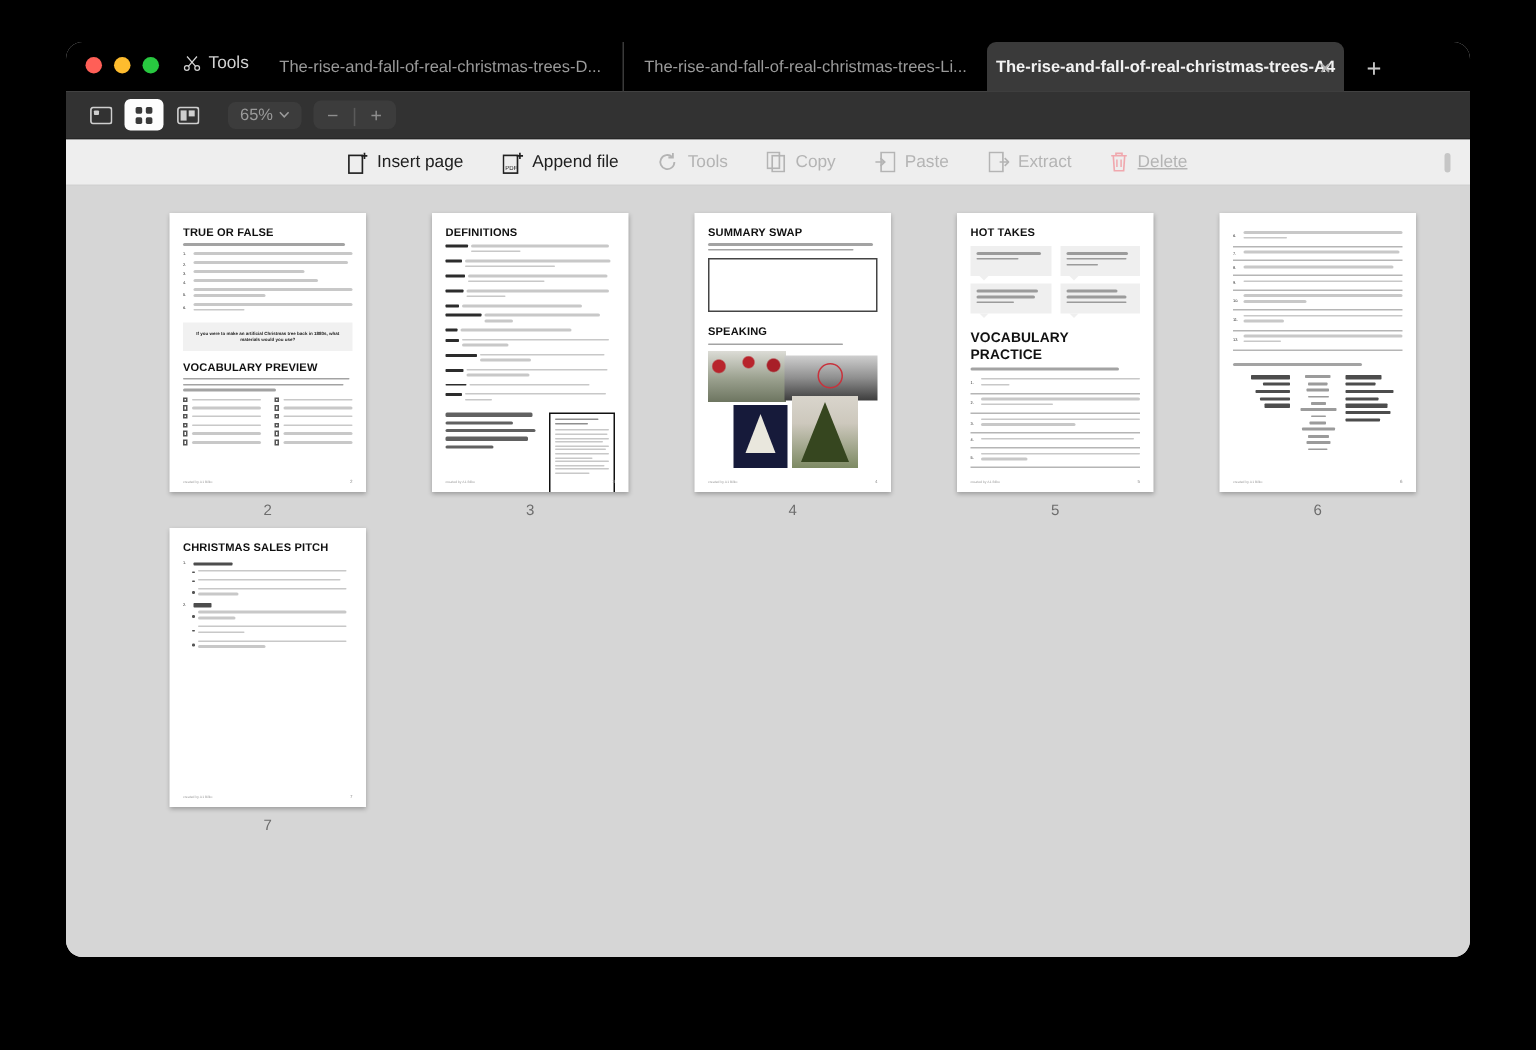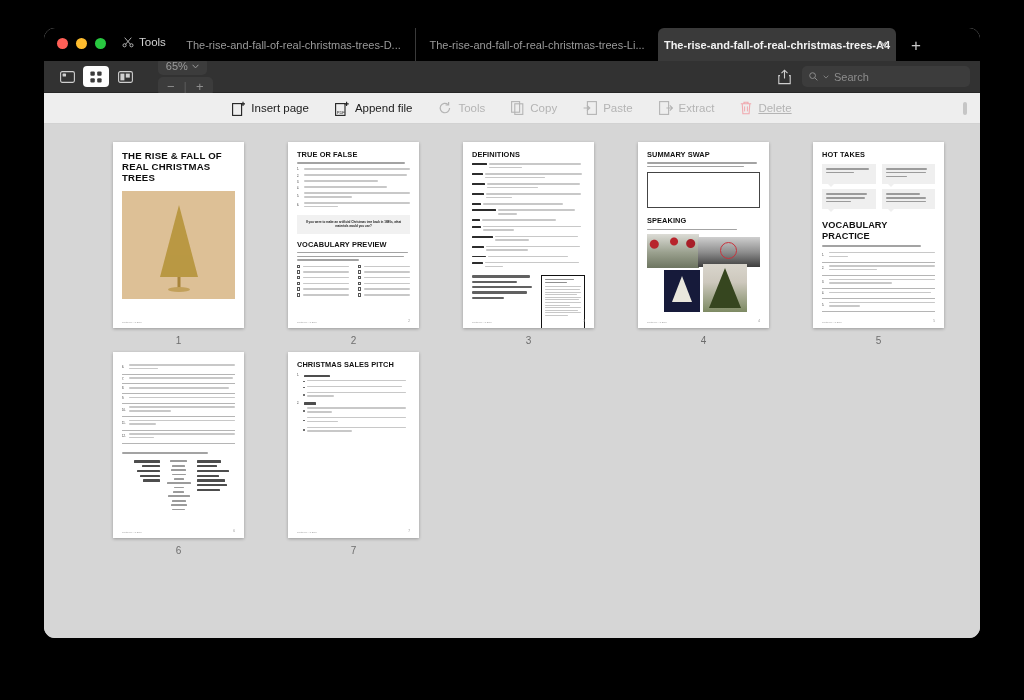--- a/index.html
+++ b/index.html
@@ -57,21 +57,21 @@
     height: 32px; background: #323232;
     display: flex; align-items: center; padding: 0 10px;
     border-bottom: 1px solid #262626;
   }
   .vmode { display: flex; align-items: center; gap: 3px; }
   .vbtn {
     width: 26px; height: 21px; border-radius: 4px;
     display: flex; align-items: center; justify-content: center;
   }
   .vbtn.active { background: #fdfdfd; }
-  .zoomgrp { display: flex; align-items: center; margin-left: 14px; gap: 2px; flex-direction: column; }
+  .zoomgrp { display: flex; align-items: center; margin-left: 14px; gap: 2px; }
   .zoom-val {
     background: #3c3c3c; border-radius: 5px; color: #9b9b9b;
     font-size: 11px; padding: 3px 8px; display: flex; align-items: center; gap: 4px;
   }
   .stepper {
     background: #3c3c3c; border-radius: 5px; margin-left: 6px;
     display: flex; align-items: center; color: #8e8e8e; font-size: 13px;
   }
   .stepper span { padding: 2px 9px; }
   .stepper .div { color: #5a5a5a; padding: 2px 0; }
@@ -305,38 +305,20 @@
           <path d="M.6.8 3.5 3.9 6.4.8" fill="none" stroke="#9b9b9b" stroke-width="1"></path>
         </svg>
       </div>
       <div class="stepper">
         <span>−</span>
         <span class="div">|</span>
         <span>+</span>
       </div>
     </div>
 
-    <div class="tb-right">
-      <svg class="share-ico" viewBox="0 0 15 16">
-        <g fill="none" stroke="#cfcfcf" stroke-width="1.1">
-          <path d="M7.5 1.2v8.4M4.5 4.2l3-3 3 3"></path>
-          <path d="M3 6.6H1.8v8h11.4v-8H12"></path>
-        </g>
-      </svg>
-      <div class="searchbox">
-        <svg width="9" height="9" viewBox="0 0 10 10">
-          <circle cx="4" cy="4" r="3.2" fill="none" stroke="#8d8d8d" stroke-width="1.1"></circle>
-          <path d="M6.4 6.4 9.3 9.3" stroke="#8d8d8d" stroke-width="1.1"></path>
-        </svg>
-        <svg width="6" height="4" viewBox="0 0 7 5">
-          <path d="M.6.8 3.5 3.9 6.4.8" fill="none" stroke="#8d8d8d" stroke-width="1"></path>
-        </svg>
-        <span>Search</span>
-      </div>
-    </div>
   </div>
 
   <div class="toolbar-light">
 
     <div class="act">
       <svg width="13" height="15" viewBox="0 0 13 15">
         <rect x=".6" y="2.6" width="9" height="11.8" fill="none" stroke="#202020" stroke-width="1.1"></rect>
         <path d="M11 .8v4.2M8.9 2.9h4.2" stroke="#202020" stroke-width="1.1"></path>
       </svg>
       <span>Insert page</span>
@@ -390,34 +372,20 @@
       </svg>
       <span>Delete</span>
     </div>
 
     <div class="grip"></div>
   </div>
 
   <div class="canvas">
     <div class="grid">
 
-      <div class="cell">
-        <div class="sheet">
-          <div class="sheet-inner">
-            <div class="cover-title">THE RISE &amp; FALL OF REAL CHRISTMAS TREES</div>
-            <div class="cover-photo">
-              <div class="tree"></div>
-              <div class="trunk"></div>
-              <div class="base"></div>
-            </div>
-          </div>
-          <div class="footer-s">created by A1 Bilko</div>
-        </div>
-        <div class="pnum">1</div>
-      </div>
 
       <div class="cell">
         <div class="sheet">
           <div class="sheet-inner">
             <div class="h1">TRUE OR FALSE</div>
             <div class="ln s" style="width:96%;margin-top:3px;height:1.8px"></div>
             <div style="margin-top:4px">
               <div class="row">
                   <span class="num">1.</span>
                   <span class="bars">

